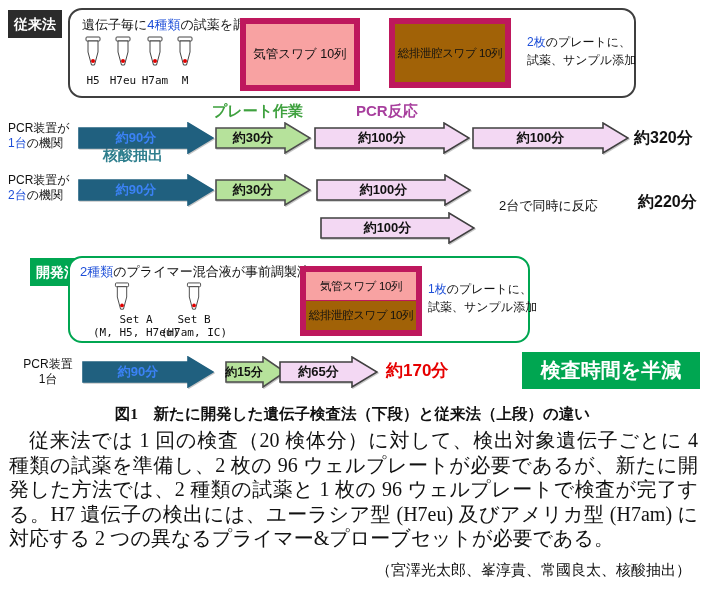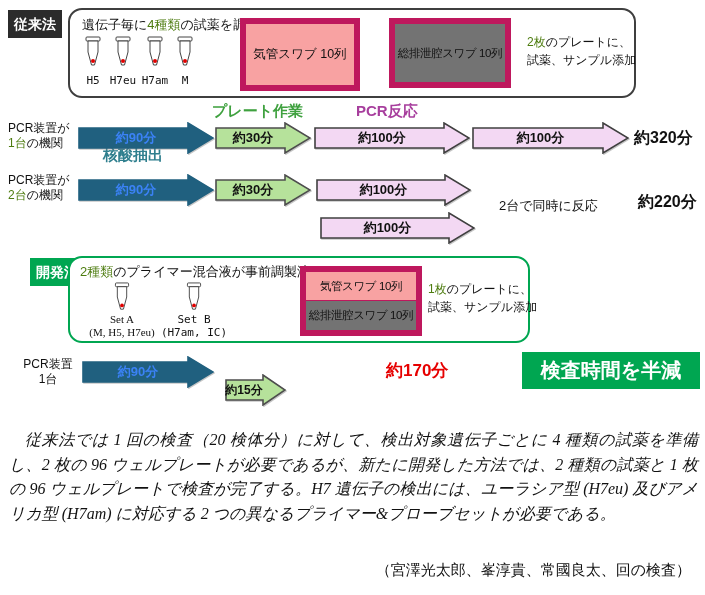--- a/index.html
+++ b/index.html
@@ -7,25 +7,25 @@
           font-family:"Liberation Sans","DejaVu Sans",sans-serif;color:#111;border-radius:18px;}
   .tag{position:absolute;width:54px;height:28px;line-height:28px;text-align:center;
        color:#fff;font-weight:bold;font-size:14px;}
   .tag.black{background:#2b2b2b;}
   .tag.green{background:#00a651;margin-left:22px;}
   .roundbox{position:absolute;background:#fff;border-radius:14px;box-sizing:border-box;}
   .roundbox.gray{border:2px solid #3f3f3f;}
   .roundbox.greenb{border:2.5px solid #00a651;}
   .txt13{position:absolute;font-size:13px;white-space:nowrap;}
   .txt12{position:absolute;font-size:12px;white-space:nowrap;}
-  .red{color:#4d7c0f;}
+  .red{color:#1d4ed8;}
   .plate{position:absolute;box-sizing:border-box;border:6px solid #be185d;
          display:flex;align-items:center;justify-content:center;text-align:center;}
   .plate.salmon{background:#f8a2a2;}
-  .plate.gold{background:#737373;}
+  .plate.gold{background:#a16207;}
   .plate-label{font-size:12.5px;white-space:nowrap;}
   .plate-label.tight{font-size:11.5px;letter-spacing:-0.4px;}
   .stage-label{position:absolute;font-size:15px;font-weight:bold;white-space:nowrap;}
   .rowlabel{position:absolute;font-size:12px;line-height:15px;white-space:nowrap;}
   .arrow{position:absolute;filter:drop-shadow(1.5px 1.5px 0 rgba(128,128,128,0.45));}
   .arrow svg{display:block;}
   .arrow svg polygon{fill:var(--fill);stroke:var(--stroke);stroke-width:1.6;stroke-linejoin:miter;}
   .alabel{position:absolute;left:2px;right:22px;top:50%;transform:translateY(-50%);
           text-align:center;font-weight:bold;font-size:13px;color:#111;white-space:nowrap;}
   .alabel.light{color:#3b82f6;}
@@ -35,22 +35,22 @@
   .tubegroup{position:absolute;width:36px;text-align:center;}
   .tubegroup svg{display:inline-block;}
   .tubelabel{font-family:"DejaVu Sans Mono","Liberation Mono",monospace;font-size:11px;
              margin-top:2px;white-space:nowrap;}
   .setgroup{position:absolute;text-align:center;font-family:"DejaVu Sans Mono","Liberation Mono",monospace;
             font-size:11px;line-height:13px;white-space:nowrap;}
   .badge{position:absolute;background:#00a651;color:#fff;font-weight:bold;font-size:20px;
          display:flex;align-items:center;justify-content:center;white-space:nowrap;}
   .caption{position:absolute;left:0;width:705px;text-align:center;font-weight:bold;font-size:15.5px;
            font-family:"Liberation Serif","DejaVu Serif",serif;white-space:nowrap;}
-  .bodytext{position:absolute;font-family:"Liberation Serif","DejaVu Serif",serif;font-size:16px;
-            line-height:24.5px;text-align:justify;text-indent:1em;font-style:italic;}
+  .bodytext{position:absolute;font-family:"Liberation Serif","DejaVu Serif",serif;font-size:20px;
+            line-height:24.5px;text-align:justify;text-indent:1em;}
   .authors{position:absolute;font-family:"Liberation Serif","DejaVu Serif",serif;font-size:15px;
            white-space:nowrap;}
   .note-line2{display:block;}
 </style>
 </head>
 <body>
 
 <div class="canvas">
 
   <div class="tag black" style="left:8px;top:10px;">従来法</div>
@@ -173,46 +173,53 @@
         <circle cx="8" cy="25" r="2" fill="#e00000"></circle>
       </svg>
   </div>
   <div class="tubegroup" style="left:176px;top:282px;">
     <svg width="16" height="30" viewBox="0 0 16 32">
         <rect x="1" y="1" width="14" height="4" rx="1" fill="#fff" stroke="#444"></rect>
         <path d="M3 5 L13 5 L13 16 L9.5 29 L6.5 29 L3 16 Z" fill="#fff" stroke="#444"></path>
         <circle cx="8" cy="25" r="2" fill="#e00000"></circle>
       </svg>
   </div>
-  <div class="setgroup" style="left:72px;top:313px;width:100px;font-family:Liberation Serif, serif;"><span>Set A</span><br><span>(M, H5, H7eu)</span></div>
+  <div class="setgroup" style="left:86px;top:313px;width:100px;"><span>Set A</span><br><span>(M, H5, H7eu)</span></div>
   <div class="setgroup" style="left:150px;top:313px;width:88px;"><span>Set B</span><br><span>(H7am, IC)</span></div>
 
   <div class="plate salmon" style="left:300px;top:266px;width:122px;height:35px;border-bottom-width:1px;">
     <span class="plate-label tight">気管スワブ 10列</span>
   </div>
   <div class="plate gold" style="left:300px;top:300px;width:122px;height:36px;border-top-width:1px;">
     <span class="plate-label tight">総排泄腔スワブ 10列</span>
   </div>
 
   <div class="txt12" style="left:428px;top:280px;line-height:18px;"><span class="red">1枚</span><span>のプレートに、</span><span class="note-line2">試薬、サンプル添加</span></div>
 
   <div class="rowlabel" style="left:22px;top:357px;text-align:center;width:52px;"><span>PCR装置</span><br><span>1台</span></div>
 
   <div class="arrow" style="left:82px;top:356px;width:132px;height:32px;--fill:#20607f;--stroke:#20607f;">
     <svg width="132" height="32" viewBox="0 0 132 32">
         <polygon points="1,6 106,6 106,1 131,16 106,31 106,26 1,26"></polygon>
       </svg>
     <span class="alabel light">約90分</span>
   </div>
-  <div class="arrow" style="left:216px;top:374px;width:61px;height:32px;padding-left:9px;--fill:#b6e29b;--stroke:#4e4e4e;">
+  <div class="arrow" style="left:216px;top:356px;width:61px;height:32px;padding-left:9px;--fill:#b6e29b;--stroke:#4e4e4e;">
     <svg width="61" height="32" viewBox="0 0 61 32">
         <polygon points="1,6 38,6 38,1 60,16 38,31 38,26 1,26"></polygon>
       </svg>
     <span class="alabel small">約15分</span>
   </div>
+  <div class="arrow" style="left:279px;top:356px;width:99px;height:32px;--fill:#f3d8f3;--stroke:#404040;">
+    <svg width="99" height="32" viewBox="0 0 99 32">
+        <polygon points="1,6 73,6 73,1 98,16 73,31 73,26 1,26"></polygon>
+      </svg>
+    <span class="alabel">約65分</span>
+  </div>
   <div class="total redbig" style="left:386px;top:359px;">約170分</div>
 
   <div class="badge" style="left:522px;top:352px;width:178px;height:37px;">検査時間を半減</div>
 
+  <div class="caption" style="top:404px;">図1　新たに開発した遺伝子検査法（下段）と従来法（上段）の違い</div>
   <div class="bodytext" style="left:9px;top:428px;width:689px;">従来法では 1 回の検査（20 検体分）に対して、検出対象遺伝子ごとに 4 種類の試薬を準備し、2 枚の 96 ウェルプレートが必要であるが、新たに開発した方法では、2 種類の試薬と 1 枚の 96 ウェルプレートで検査が完了する。H7 遺伝子の検出には、ユーラシア型 (H7eu) 及びアメリカ型 (H7am) に対応する 2 つの異なるプライマー&amp;プローブセットが必要である。</div>
-  <div class="authors" style="right:14px;top:561px;">（宮澤光太郎、峯淳貴、常國良太、回の検査）</div>
+  <div class="authors" style="right:14px;top:561px;">（宮澤光太郎、峯淳貴、常國良太、核酸抽出）</div>
 
 </div>
 
 </body></html>

